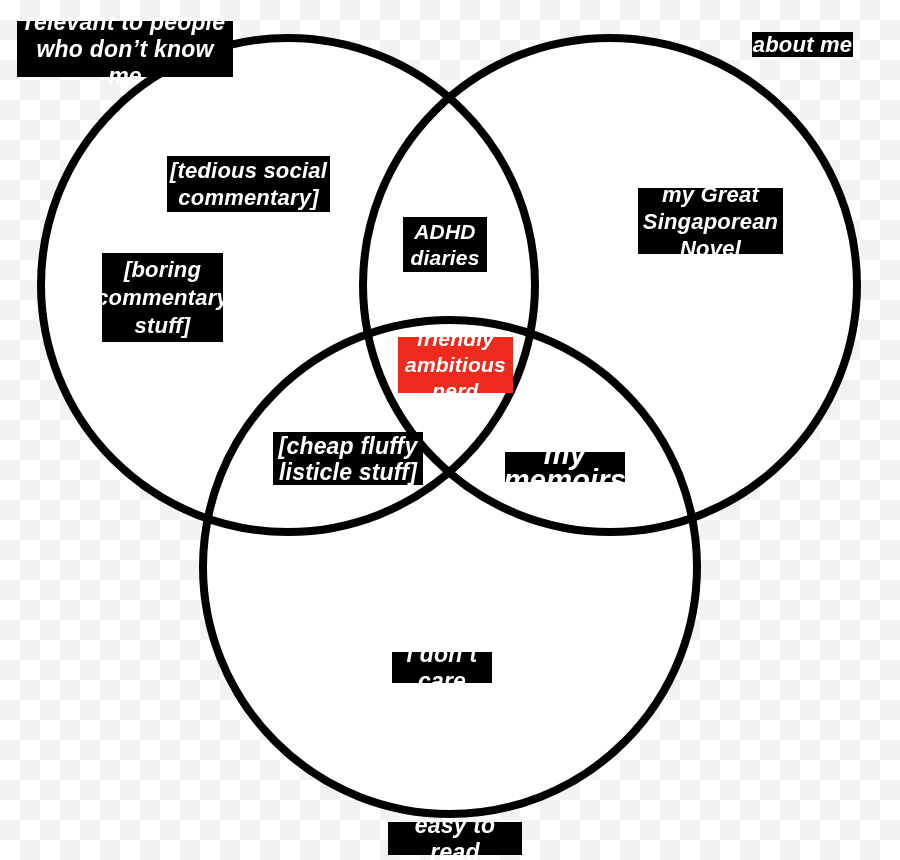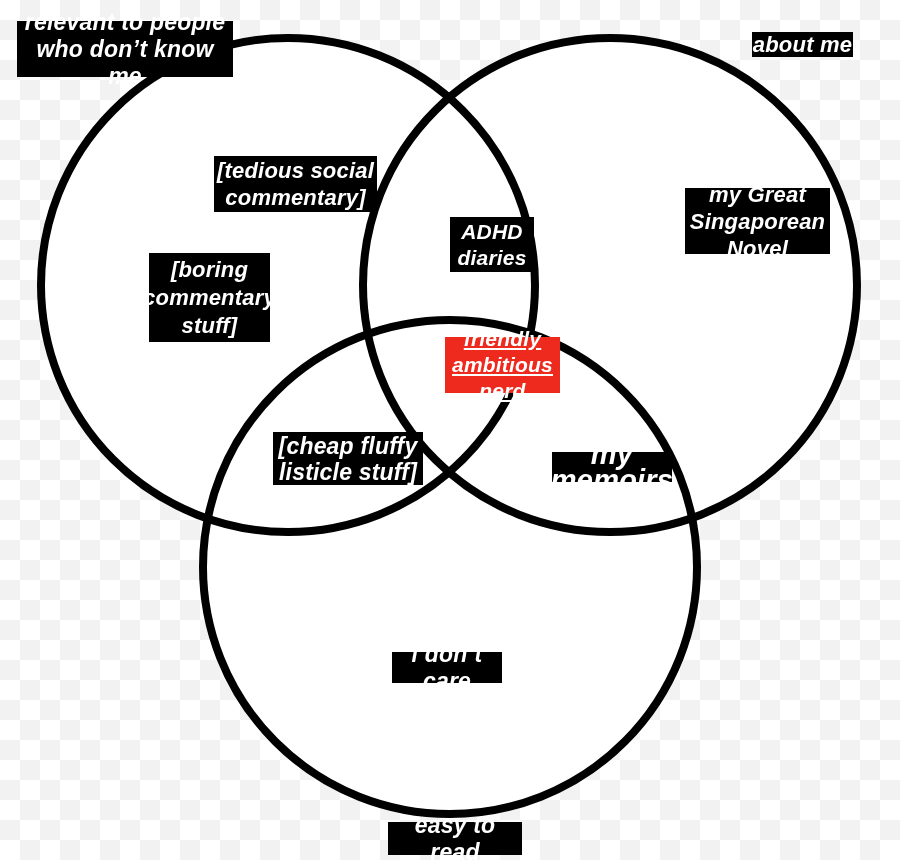--- a/index.html
+++ b/index.html
@@ -28,34 +28,34 @@
     font-weight: bold;
     text-align: center;
     white-space: pre-line;
     display: flex;
     align-items: center;
     justify-content: center;
     box-sizing: border-box;
     letter-spacing: 0.2px;
     font-style: italic;
   }
-  .italic { font-style: italic; margin-left: 47px; }
+  .italic { font-style: italic; }
   .red { background: #ee2a1e; }
 
   
   .pos-relevant { left: 17px;  top: 21px;  width: 216px; height: 56px; font-size: 23px; line-height: 27px; }
   .pos-aboutme  { left: 752px; top: 32px;  width: 101px; height: 25px; font-size: 22px; line-height: 26px; }
   .pos-tedious  { left: 167px; top: 156px; width: 163px; height: 56px; font-size: 22px; line-height: 27px; }
   .pos-adhd     { left: 403px; top: 217px; width: 84px;  height: 55px; font-size: 21px; line-height: 26px; }
   .pos-novel    { left: 638px; top: 188px; width: 145px; height: 66px; font-size: 22px; line-height: 27px; }
   .pos-boring   { left: 102px; top: 253px; width: 121px; height: 89px; font-size: 22px; line-height: 28px; }
-  .pos-nerd     { left: 398px; top: 337px; width: 115px; height: 56px; font-size: 21px; line-height: 26px; text-decoration: underline; }
+  .pos-nerd     { left: 398px; top: 337px; width: 115px; height: 56px; font-size: 21px; line-height: 26px; }
   .pos-listicle { left: 253px; top: 432px; width: 150px; height: 53px; font-size: 23px; line-height: 26px; margin-left: 20px; }
   .pos-memoirs  { left: 505px; top: 452px; width: 120px; height: 30px; font-size: 29px; line-height: 26px; }
-  .pos-care     { left: 392px; top: 652px; width: 110px; height: 31px; font-size: 23px; line-height: 27px; }
+  .pos-care     { left: 392px; top: 652px; width: 100px; height: 31px; font-size: 23px; line-height: 27px; }
   .pos-easy     { left: 388px; top: 822px; width: 134px; height: 33px; font-size: 23px; line-height: 27px; }
 </style>
 </head>
 <body>
 
 <div id="stage">
 
   <svg id="venn-svg" width="900" height="860" viewBox="0 0 900 860">
 
     <circle cx="288" cy="285" r="247" fill="#ffffff"></circle>

